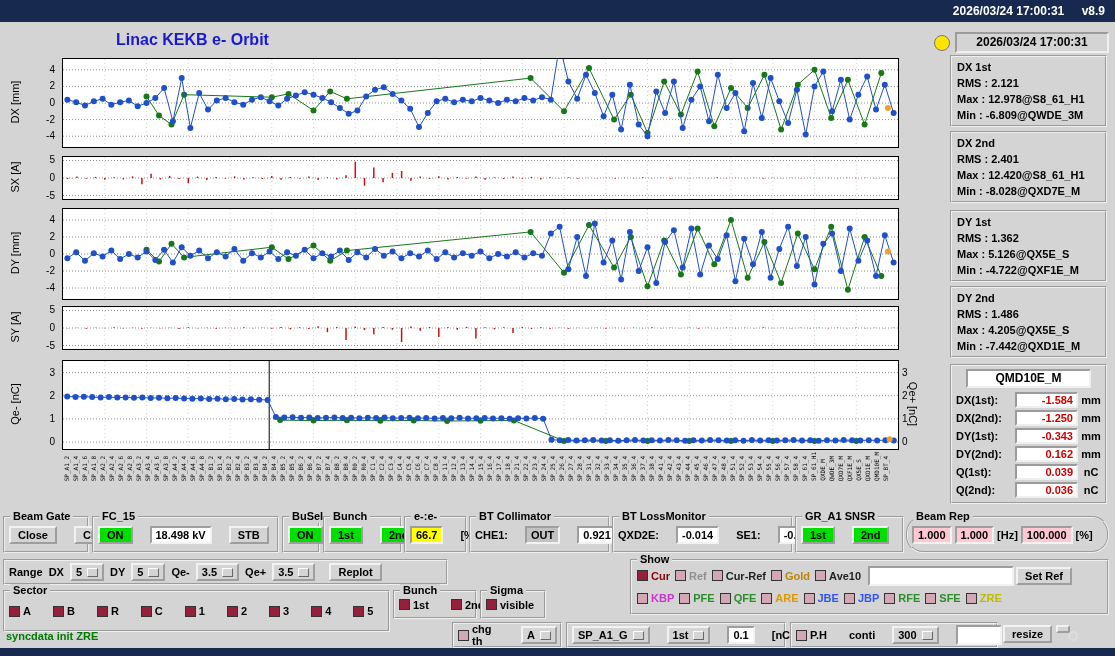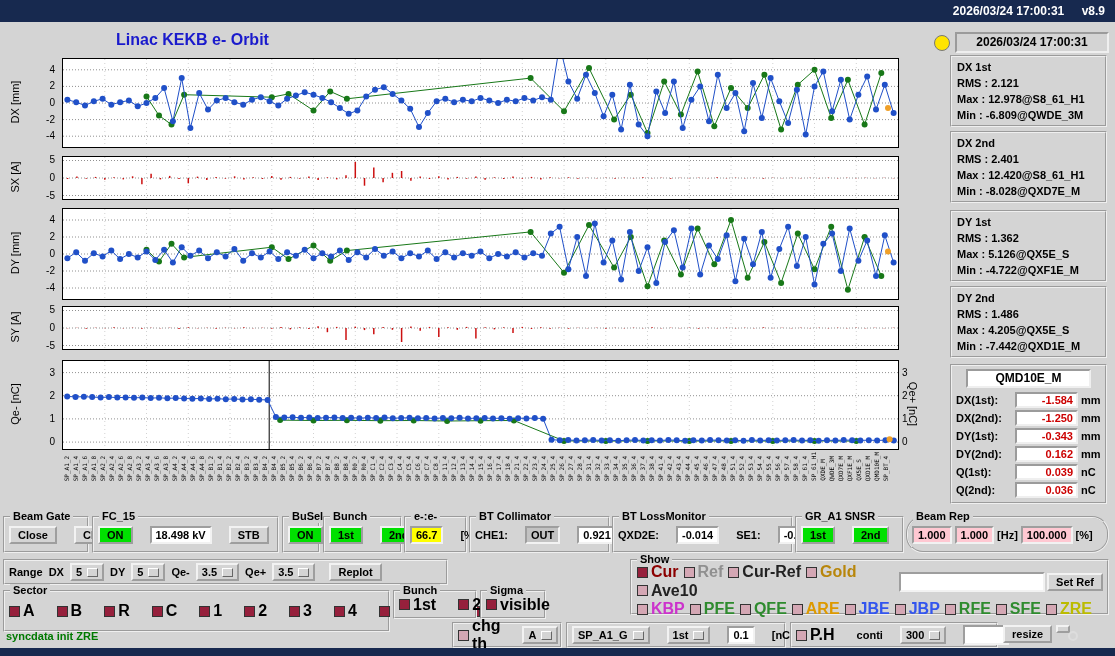--- a/index.html
+++ b/index.html
@@ -20,21 +20,21 @@
     padding:2px 5px;font-size:11px;font-weight:bold;line-height:16px;box-sizing:border-box;}
   #stat-dx1{top:55px;} #stat-dx2{top:131px;} #stat-dy1{top:210px;} #stat-dy2{top:286px;}
   #qmd{position:absolute;left:950px;top:364px;width:157px;border:2px groove #efefef;background:#d4d4d4;
     padding:3px 4px;box-sizing:border-box;}
   .qmd-title{border:2px inset #efefef;background:#fff;text-align:center;font-weight:bold;
     font-size:12px;margin:0 10px 3px 10px;line-height:15px;}
   .qmd-row{display:flex;align-items:center;font-weight:bold;font-size:11px;height:18px;gap:3px;}
   .qmd-row .lab{width:56px;}
   .qmd-row .val{flex:1;background:#fff;border:2px inset #efefef;color:#cc0000;text-align:right;
     padding:0 3px;line-height:12px;}
-  .qmd-row .unit{width:20px;text-align:left;}
+  .qmd-row .unit{width:20px;text-align:center;}
   
   .crow{position:absolute;left:0;width:945px;}
   #row-dx{top:58px;height:88px;} #row-sx{top:156px;height:42px;} #row-dy{top:208px;height:90px;}
   #row-sy{top:306px;height:42px;} #row-qe{top:360px;height:88px;}
   .ylab{position:absolute;left:2px;top:0;height:100%;width:26px;display:flex;align-items:center;justify-content:center;}
   .ylab>span{transform:rotate(-90deg);white-space:nowrap;font-size:11px;}
   .ylab.right{left:900px;}
   .ylab.right>span{transform:rotate(90deg);}
   .ticks{position:absolute;left:34px;top:0;height:100%;width:24px;}
   .ticks span{position:absolute;right:3px;transform:translateY(-50%);font-size:10px;}
@@ -55,21 +55,21 @@
   .field{display:inline-block;border:2px inset #f2f2f2;background:#fff;font-size:11px;font-weight:bold;
     padding:1px 4px;white-space:nowrap;}
   .field.yellow{background:#ffff00;}
   .field.pink{background:#ffc8d2;}
   .field.gray{background:#c2c2c2;}
   .field.green{background:#00e000;}
   .lbl{font-size:11px;font-weight:bold;white-space:nowrap;}
   .opt{display:inline-flex;align-items:center;border:2px outset #f2f2f2;background:#d4d4d4;
     font-size:11px;font-weight:bold;padding:1px 4px;white-space:nowrap;}
   .opt .ind{width:9px;height:7px;margin-left:5px;border:1px solid;border-color:#fff #666 #666 #fff;background:#d4d4d4;}
-  .cbitem{display:inline-flex;align-items:center;gap:3px;font-size:16px;font-weight:bold;margin-right:5px;}
+  .cbitem{display:inline-flex;align-items:center;gap:3px;font-size:11px;font-weight:bold;margin-right:5px;}
   .cb{width:9px;height:9px;border:1px solid #333;background:#96203c;flex:none;}
   .cb.off{background:#d4a7b4;}
   .show-rows{position:absolute;left:5px;right:4px;top:2px;bottom:2px;display:flex;
     flex-direction:column;justify-content:space-evenly;}
   .show-row{display:flex;align-items:center;gap:2px;}
   .textinput{border:2px inset #f2f2f2;background:#fff;font-size:11px;height:14px;font-family:"Liberation Sans",sans-serif;}
   .syncmsg{position:absolute;left:6px;top:630px;color:#007a00;font-weight:bold;font-size:11px;}
   .cam{width:18px;height:13px;background:#222;border-radius:2px;position:relative;}
   .cam::after{content:"";position:absolute;left:5px;top:2px;width:6px;height:6px;border:2px solid #ddd;border-radius:50%;}
 </style>

